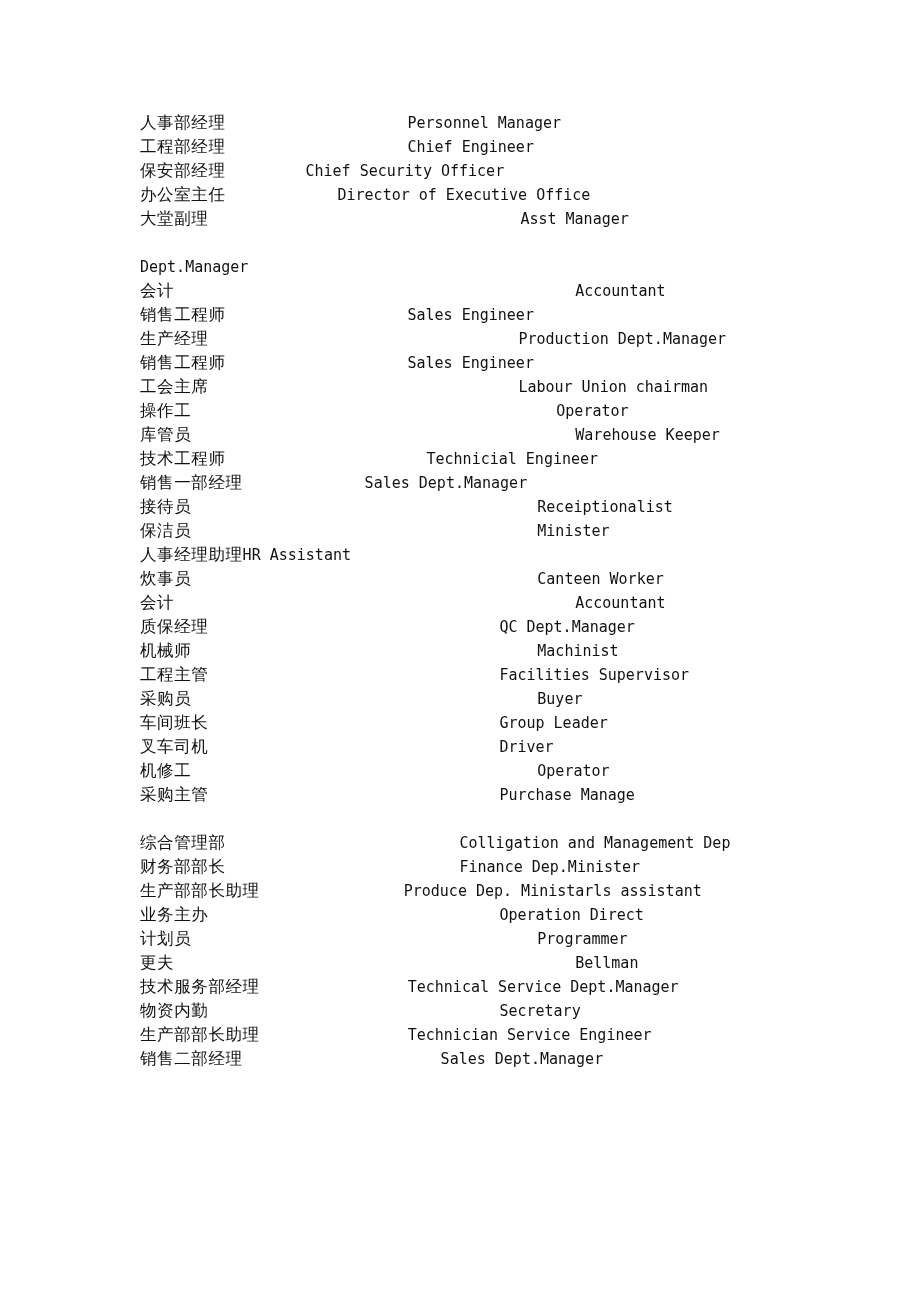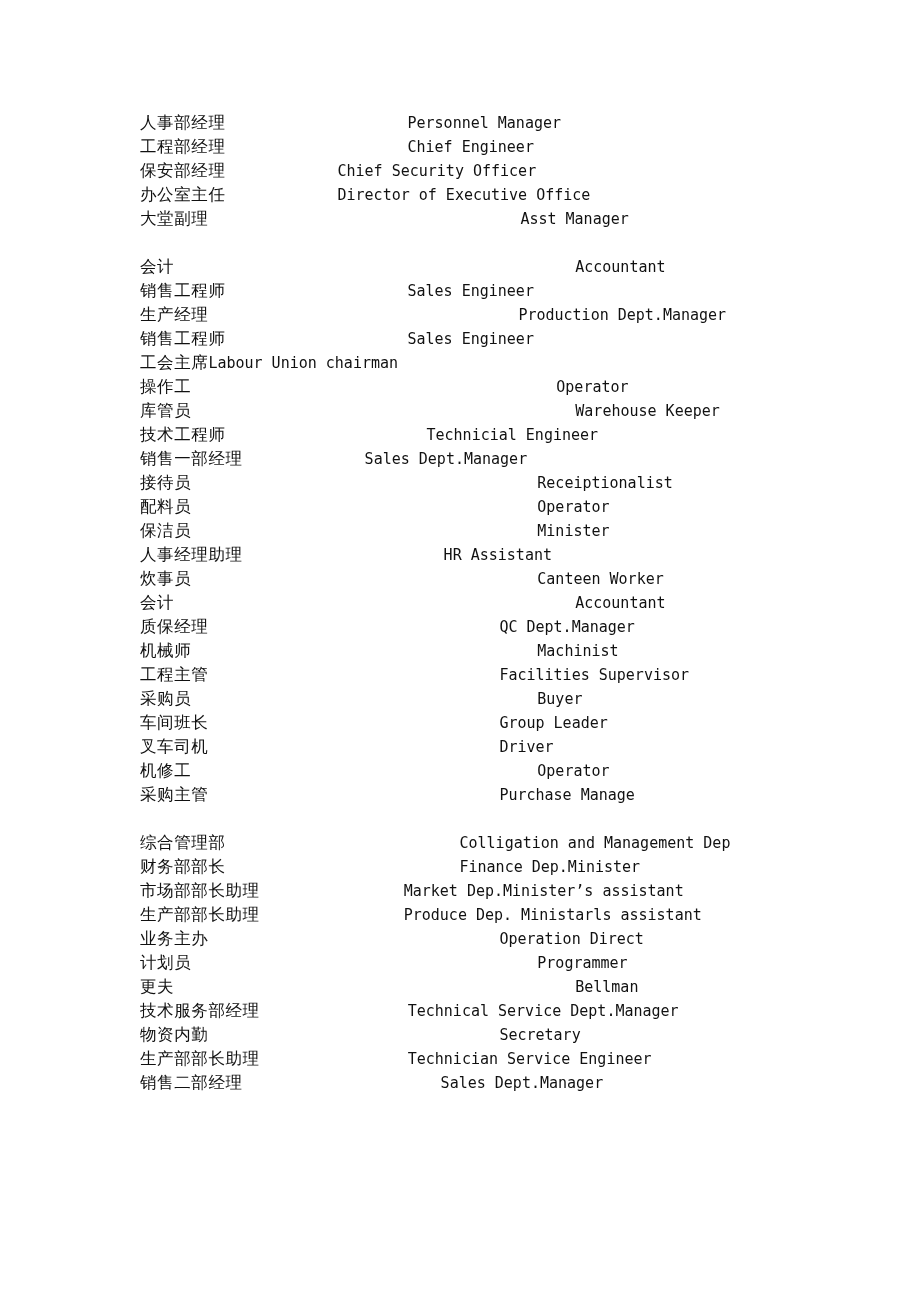--- a/index.html
+++ b/index.html
@@ -64,51 +64,50 @@
     margin-left: 0;
   }
 </style>
 </head>
 <body>
 
 <div class="page">
   <div class="doc-body" id="doc-body">
       <div class="line"><span class="cn">人事部经理</span><span class="en" style="margin-left: 182px;">Personnel Manager</span></div>
       <div class="line"><span class="cn">工程部经理</span><span class="en" style="margin-left: 182px;">Chief Engineer</span></div>
-      <div class="line"><span class="cn">保安部经理</span><span class="en" style="margin-left: 112px;">Chief Security Officer</span></div>
+      <div class="line"><span class="cn">保安部经理</span><span class="en" style="margin-left: 80px;">Chief Security Officer</span></div>
       <div class="line"><span class="cn">办公室主任</span><span class="en" style="margin-left: 112px;">Director of Executive Office</span></div>
       <div class="line"><span class="cn">大堂副理</span><span class="en" style="margin-left: 312px;">Asst Manager</span></div>
       <div class="line blank">&nbsp;</div>
+      <div class="line cont"><span class="en">Dept.Manager</span></div>
       <div class="line"><span class="cn">会计</span><span class="en" style="margin-left: 401px;">Accountant</span></div>
       <div class="line"><span class="cn">销售工程师</span><span class="en" style="margin-left: 182px;">Sales Engineer</span></div>
       <div class="line"><span class="cn">生产经理</span><span class="en" style="margin-left: 310px;">Production Dept.Manager</span></div>
       <div class="line"><span class="cn">销售工程师</span><span class="en" style="margin-left: 182px;">Sales Engineer</span></div>
-      <div class="line"><span class="cn">工会主席</span><span class="en" style="">Labour Union chairman</span></div>
+      <div class="line"><span class="cn">工会主席</span><span class="en" style="margin-left: 310px;">Labour Union chairman</span></div>
       <div class="line"><span class="cn">操作工</span><span class="en" style="margin-left: 365px;">Operator</span></div>
       <div class="line"><span class="cn">库管员</span><span class="en" style="margin-left: 384px;">Warehouse Keeper</span></div>
       <div class="line"><span class="cn">技术工程师</span><span class="en" style="margin-left: 201px;">Technicial Engineer</span></div>
       <div class="line"><span class="cn">销售一部经理</span><span class="en" style="margin-left: 122px;">Sales Dept.Manager</span></div>
       <div class="line"><span class="cn">接待员</span><span class="en" style="margin-left: 346px;">Receiptionalist</span></div>
-      <div class="line"><span class="cn">配料员</span><span class="en" style="margin-left: 346px;">Operator</span></div>
       <div class="line"><span class="cn">保洁员</span><span class="en" style="margin-left: 346px;">Minister</span></div>
-      <div class="line"><span class="cn">人事经理助理</span><span class="en" style="margin-left: 201px;">HR Assistant</span></div>
+      <div class="line"><span class="cn">人事经理助理</span><span class="en" style="">HR Assistant</span></div>
       <div class="line"><span class="cn">炊事员</span><span class="en" style="margin-left: 346px;">Canteen Worker</span></div>
       <div class="line"><span class="cn">会计</span><span class="en" style="margin-left: 401px;">Accountant</span></div>
       <div class="line"><span class="cn">质保经理</span><span class="en" style="margin-left: 291px;">QC Dept.Manager</span></div>
       <div class="line"><span class="cn">机械师</span><span class="en" style="margin-left: 346px;">Machinist</span></div>
       <div class="line"><span class="cn">工程主管</span><span class="en" style="margin-left: 291px;">Facilities Supervisor</span></div>
       <div class="line"><span class="cn">采购员</span><span class="en" style="margin-left: 346px;">Buyer</span></div>
       <div class="line"><span class="cn">车间班长</span><span class="en" style="margin-left: 291px;">Group Leader</span></div>
       <div class="line"><span class="cn">叉车司机</span><span class="en" style="margin-left: 291px;">Driver</span></div>
       <div class="line"><span class="cn">机修工</span><span class="en" style="margin-left: 346px;">Operator</span></div>
       <div class="line"><span class="cn">采购主管</span><span class="en" style="margin-left: 291px;">Purchase Manage</span></div>
       <div class="line blank">&nbsp;</div>
       <div class="line"><span class="cn">综合管理部</span><span class="en" style="margin-left: 234px;">Colligation and Management Dep</span></div>
       <div class="line"><span class="cn">财务部部长</span><span class="en" style="margin-left: 234px;">Finance Dep.Minister</span></div>
-      <div class="line"><span class="cn">市场部部长助理</span><span class="en" style="margin-left: 144px;">Market Dep.Minister’s assistant</span></div>
       <div class="line"><span class="cn">生产部部长助理</span><span class="en" style="margin-left: 144px;">Produce Dep. Ministarls assistant</span></div>
       <div class="line"><span class="cn">业务主办</span><span class="en" style="margin-left: 291px;">Operation Direct</span></div>
       <div class="line"><span class="cn">计划员</span><span class="en" style="margin-left: 346px;">Programmer</span></div>
       <div class="line"><span class="cn">更夫</span><span class="en" style="margin-left: 401px;">Bellman</span></div>
       <div class="line"><span class="cn">技术服务部经理</span><span class="en" style="margin-left: 148px;">Technical Service Dept.Manager</span></div>
       <div class="line"><span class="cn">物资内勤</span><span class="en" style="margin-left: 291px;">Secretary</span></div>
       <div class="line"><span class="cn">生产部部长助理</span><span class="en" style="margin-left: 148px;">Technician Service Engineer</span></div>
       <div class="line"><span class="cn">销售二部经理</span><span class="en" style="margin-left: 198px;">Sales Dept.Manager</span></div>
     </div>
 </div>

